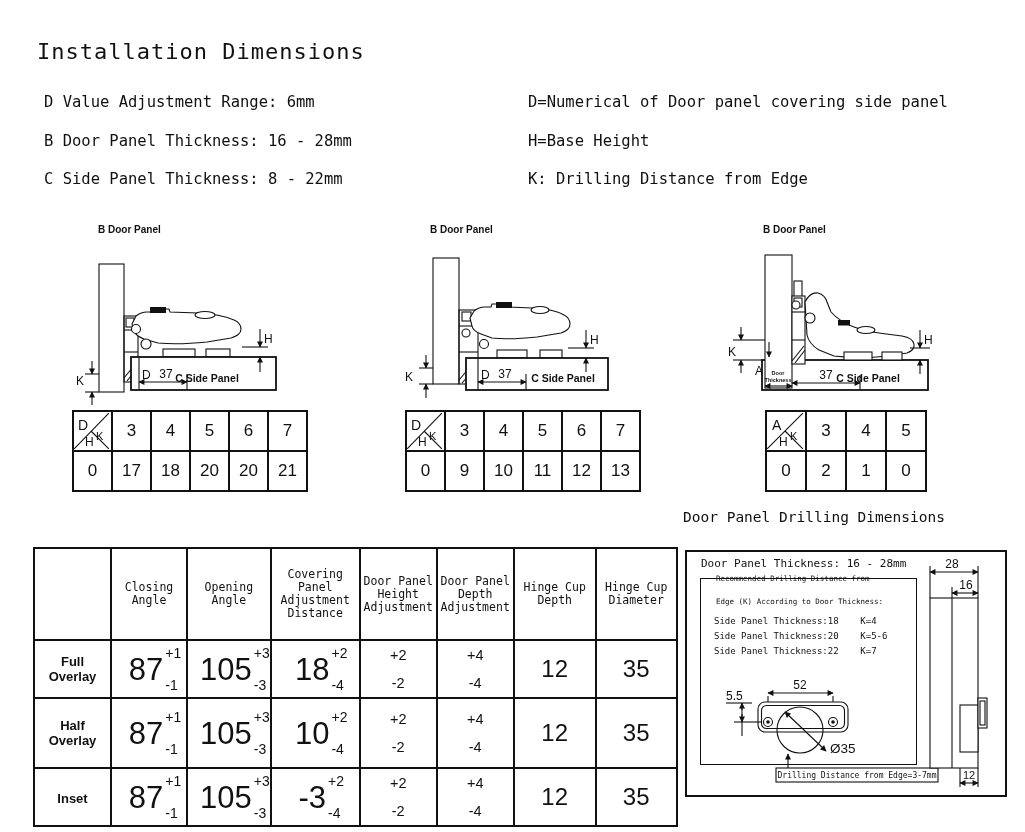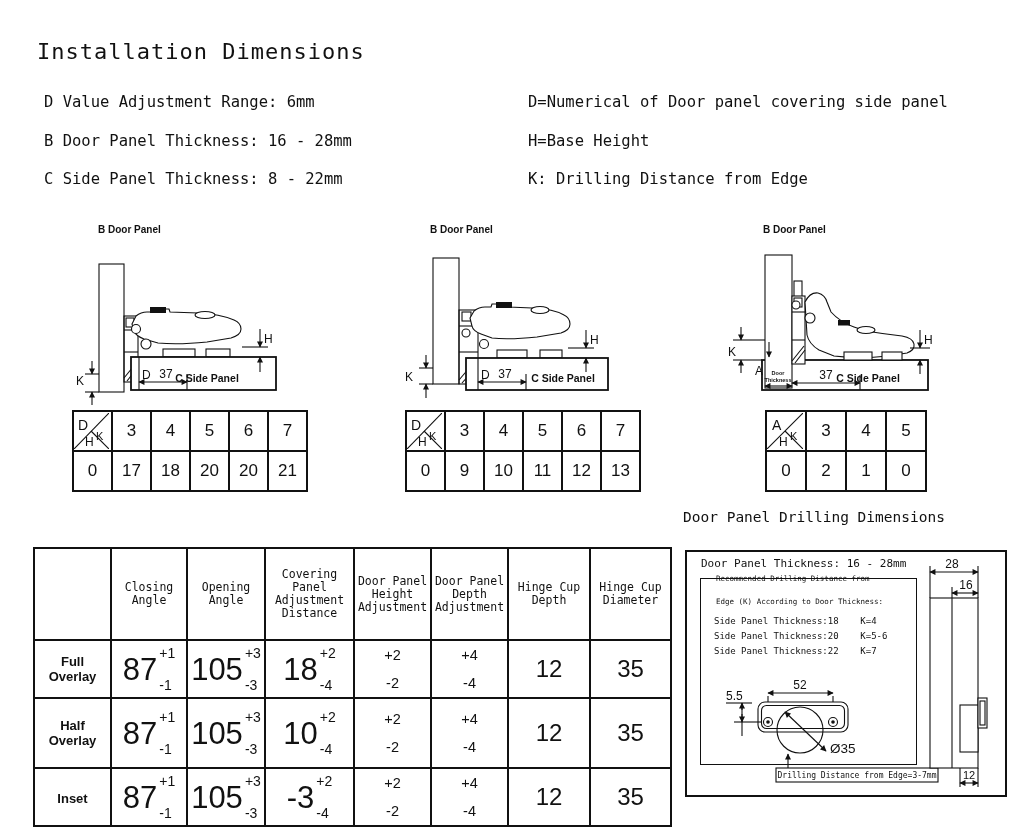--- a/index.html
+++ b/index.html
@@ -30,21 +30,21 @@
   table.otable td{border:2px solid #111;text-align:center;vertical-align:middle;
       font-family:"Liberation Sans",sans-serif;font-size:17px;padding:0;}
   td.corner-cell{padding:0;}
   td.corner-cell svg{display:block;}
 
   table.mtable{position:absolute;left:33px;top:547px;border-collapse:collapse;table-layout:fixed;background:#fff;}
   table.mtable th,table.mtable td{border:2px solid #111;text-align:center;vertical-align:middle;padding:0;}
   table.mtable th{font-family:"DejaVu Sans Mono",monospace;font-size:11.5px;font-weight:normal;line-height:13px;padding:19px 1px;}
   .rowlabel{font-family:"Liberation Sans",sans-serif;font-weight:bold;font-size:13px;line-height:15px;display:inline-block;max-width:62px;}
   .valwrap{display:flex;align-items:center;justify-content:center;}
-  .bignum{font-family:"Liberation Sans",sans-serif;font-size:31px;line-height:31px;}
+  .bignum{font-family:"Liberation Sans",sans-serif;font-size:31px;line-height:31px;margin-left:12px;}
   .tolcol{display:flex;flex-direction:column;justify-content:space-between;height:48px;
       font-family:"Liberation Sans",sans-serif;font-size:14px;margin-left:2px;text-align:left;}
   .adjwrap{display:flex;flex-direction:column;justify-content:space-between;height:44px;
       align-items:center;font-family:"Liberation Sans",sans-serif;font-size:14.5px;margin:4px 0;}
   .plainnum{font-family:"Liberation Sans",sans-serif;font-size:24px;}
 </style>
 </head>
 <body>
 
 <div class="page">

